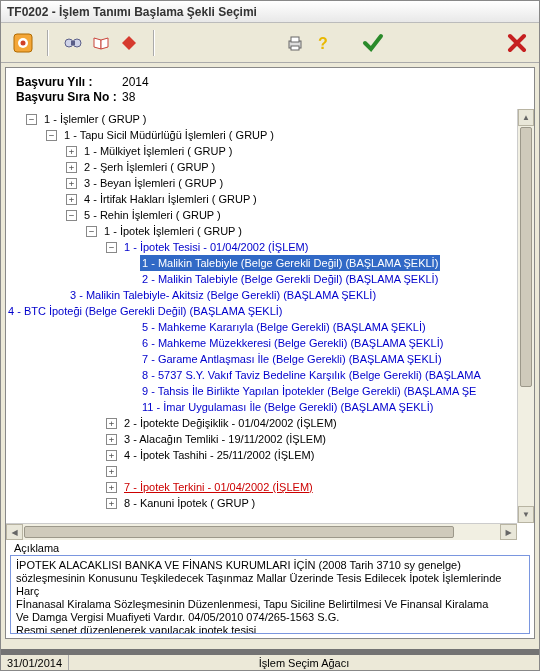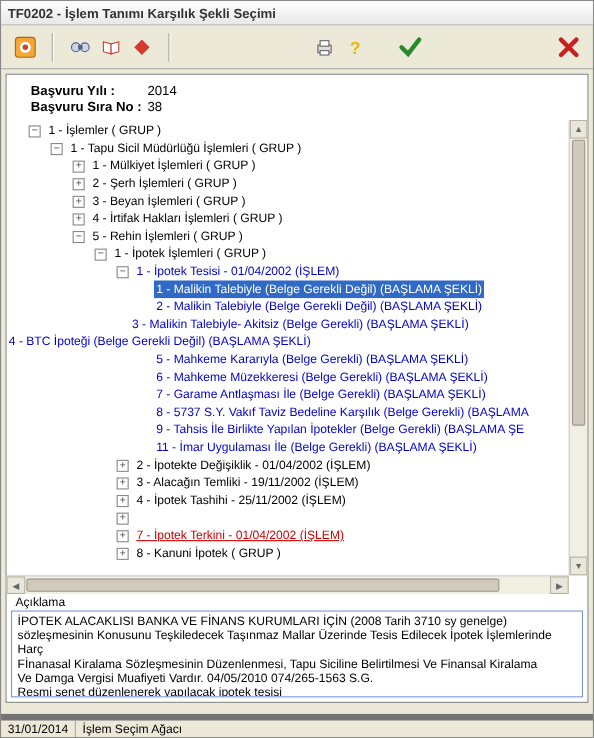--- a/index.html
+++ b/index.html
@@ -5,21 +5,21 @@
   * { box-sizing: border-box; }
   html,body { margin:0; padding:0; font-family: Tahoma, sans-serif; font-size:11px; color:#000; background:#ece9d8; }
   .window { width:540px; height:671px; position:relative; background:#ece9d8; border:1px solid #888; overflow:hidden; }
   .titlebar { height:22px; background:linear-gradient(#fff,#e8e8e8); border-bottom:1px solid #bbb; display:flex; align-items:center; padding:0 6px; font-weight:bold; font-size:12px; color:#333; }
   .toolbar { height:40px; display:flex; align-items:center; padding:0 8px; gap:0; border-bottom:1px solid #aaa; }
   .tb-btn { width:28px; height:28px; display:flex; align-items:center; justify-content:center; cursor:pointer; border:1px solid transparent; }
   .tb-sep { width:2px; height:26px; margin:0 10px; border-left:1px solid #aaa; border-right:1px solid #fff; }
   .tb-flex { flex:1; }
   .content { background:#fff; margin:4px; border:1px solid #888; height:572px; position:relative; display:flex; flex-direction:column; }
   .hdr-rows { padding:6px 10px 4px 10px; }
-  .hdr-row { display:flex; margin:1px 12px; font-size:12px; }
+  .hdr-row { display:flex; margin:1px 0; font-size:12px; }
   .hdr-lbl { min-width:104px; font-weight:bold; }
   .hdr-val { margin-left:2px; }
   .tree-wrap { flex:1; overflow:hidden; position:relative; display:flex; }
   .tree { flex:1; overflow:auto; padding:2px 0; position:relative; }
   .tree-scroll { position:absolute; right:0; top:0; bottom:17px; width:17px; background:#f1efe2; border-left:1px solid #ccc; }
   .tree-hscroll { position:absolute; left:0; right:17px; bottom:0; height:17px; background:#f1efe2; border-top:1px solid #ccc; }
   .sb-thumb { position:absolute; left:2px; right:2px; background:#cfcabb; border:1px solid #9c988a; border-radius:2px; }
   .sb-btn { position:absolute; left:0; right:0; height:17px; background:#e9e7d9; border:1px solid #b8b4a2; display:flex; align-items:center; justify-content:center; font-size:8px; color:#666;}
   .hsb-btn { position:absolute; top:0; bottom:0; width:17px; background:#e9e7d9; border:1px solid #b8b4a2; display:flex; align-items:center; justify-content:center; font-size:8px; color:#666;}
   .hsb-thumb { position:absolute; top:2px; bottom:2px; background:#cfcabb; border:1px solid #9c988a; border-radius:2px; }
@@ -36,21 +36,21 @@
   .statusbar { position:absolute; left:0; right:0; bottom:0; height:21px; border-top:6px solid #737373; display:flex; align-items:center; font-size:11px; }
   .status-left { padding:0 6px; border-right:1px solid #aaa; height:100%; display:flex; align-items:center; }
   .status-mid { flex:1; padding:0 6px; height:100%; display:flex; align-items:center; }
   svg { display:block; }
 </style>
 </head>
 <body>
 <div class="window">
 
 <div class="titlebar">
-  <span>TF0202 -  İşlem Tanımı Karşılık Şekli Seçimi</span>
+  <span>TF0202 -  İşlem Tanımı Başlama Şekli Seçimi</span>
 </div>
 
 <div class="toolbar">
   <div class="tb-btn">
     <svg width="22" height="22">
           <rect x="2" y="2" width="18" height="18" rx="3" fill="#f4a738" stroke="#b06a00"></rect>
           <circle cx="11" cy="11" r="5" fill="#fff"></circle>
           <circle cx="11" cy="11" r="2.5" fill="#d04028"></circle>
         </svg>
   </div>
@@ -150,21 +150,21 @@
       <div class="row" style="padding-left:100px">
             <span class="exp">−</span>
             <span class="lbl blue">1 - İpotek Tesisi - 01/04/2002 (İŞLEM)</span>
           </div>
       <div class="row" style="padding-left:134px">
             <span class="lbl blue sel">1 - Malikin Talebiyle (Belge Gerekli Değil) (BAŞLAMA ŞEKLİ)</span>
           </div>
       <div class="row" style="padding-left:134px">
             <span class="lbl blue">2 - Malikin Talebiyle (Belge Gerekli Değil) (BAŞLAMA ŞEKLİ)</span>
           </div>
-      <div class="row" style="padding-left:112px">
+      <div class="row" style="padding-left:62px">
             <span class="lbl blue">3 - Malikin Talebiyle- Akitsiz (Belge Gerekli) (BAŞLAMA ŞEKLİ)</span>
           </div>
       <div class="row" style="">
             <span class="lbl blue">4 - BTC İpoteği (Belge Gerekli Değil) (BAŞLAMA ŞEKLİ)</span>
           </div>
       <div class="row" style="padding-left:134px">
             <span class="lbl blue">5 - Mahkeme Kararıyla (Belge Gerekli) (BAŞLAMA ŞEKLİ)</span>
           </div>
       <div class="row" style="padding-left:134px">
             <span class="lbl blue">6 - Mahkeme Müzekkeresi (Belge Gerekli) (BAŞLAMA ŞEKLİ)</span>
@@ -225,18 +225,18 @@
       <div>sözleşmesinin Konusunu Teşkiledecek Taşınmaz Mallar Üzerinde Tesis Edilecek İpotek İşlemlerinde Harç</div>
       <div>Fİnanasal Kiralama Sözleşmesinin Düzenlenmesi, Tapu Siciline Belirtilmesi Ve Finansal Kiralama</div>
       <div>Ve Damga Vergisi Muafiyeti Vardır. 04/05/2010 074/265-1563 S.G.</div>
       <div>Resmi senet düzenlenerek yapılacak ipotek tesisi</div>
     </div>
   </div>
 </div>
 
 <div class="statusbar">
   <div class="status-left">31/01/2014</div>
-  <div class="status-mid" style="justify-content:flex-start;">
+  <div class="status-mid" style="justify-content:center;">
         <span>İşlem Seçim Ağacı</span>
       </div>
 </div>
 
 </div>
 
 </body></html>

